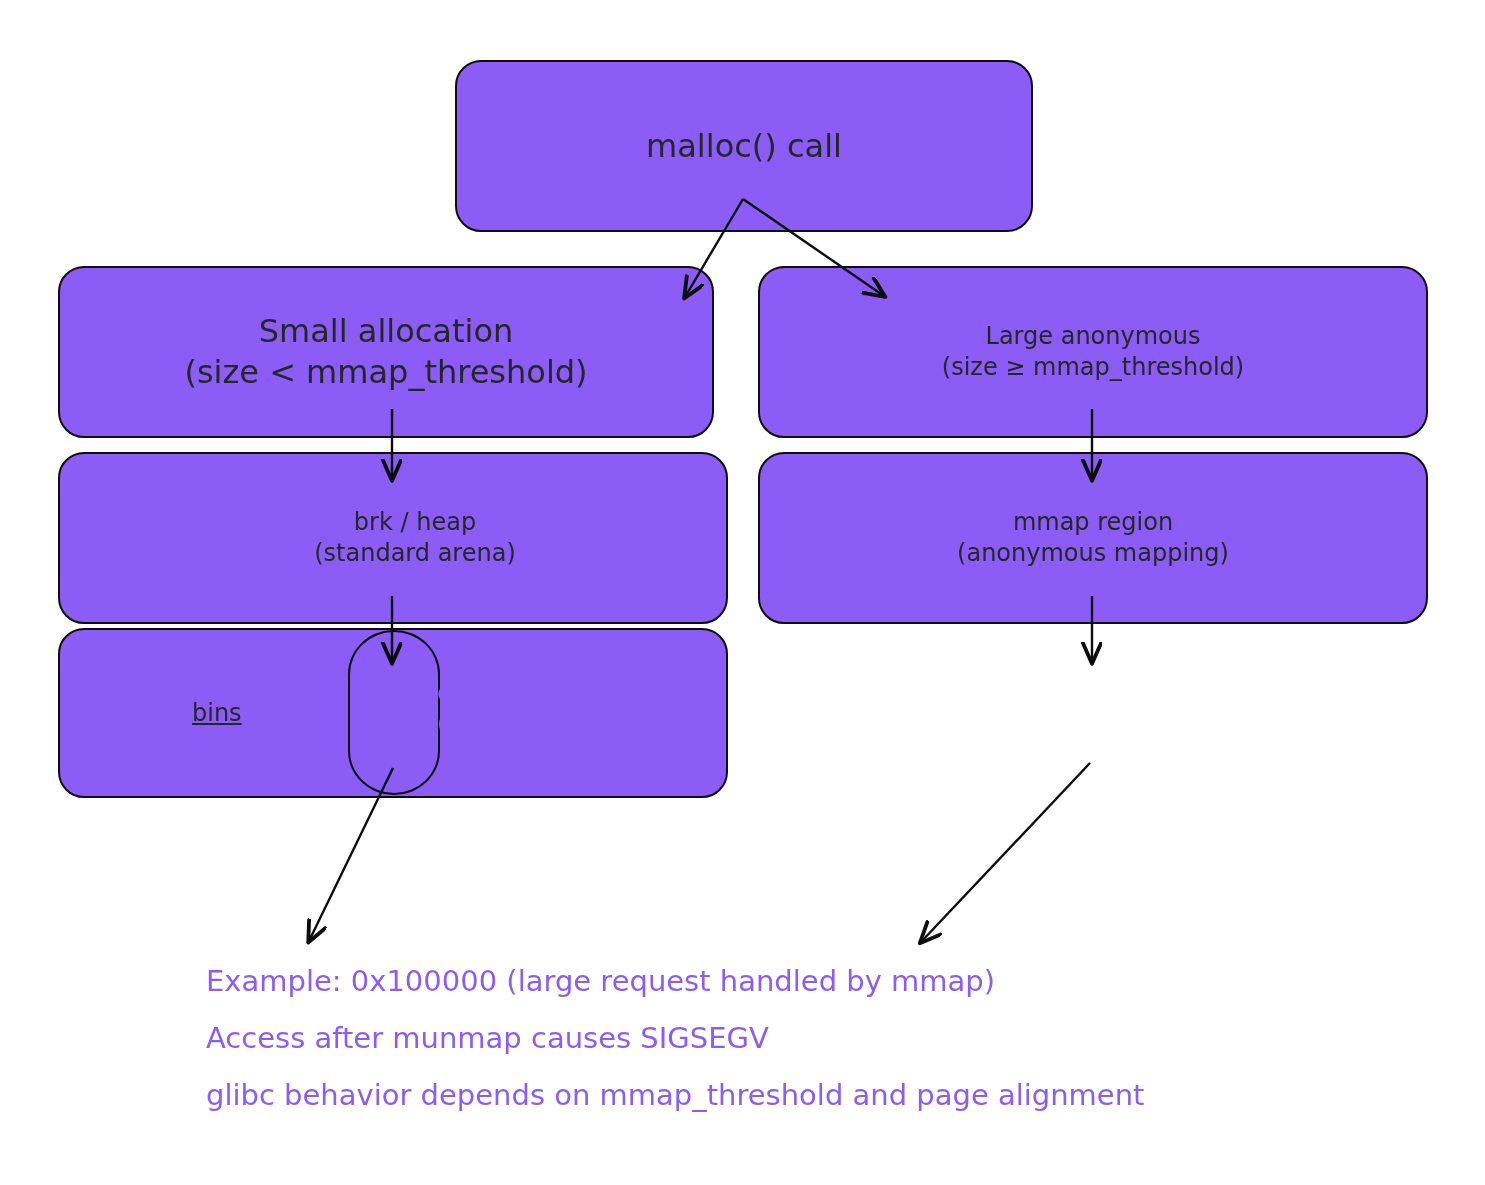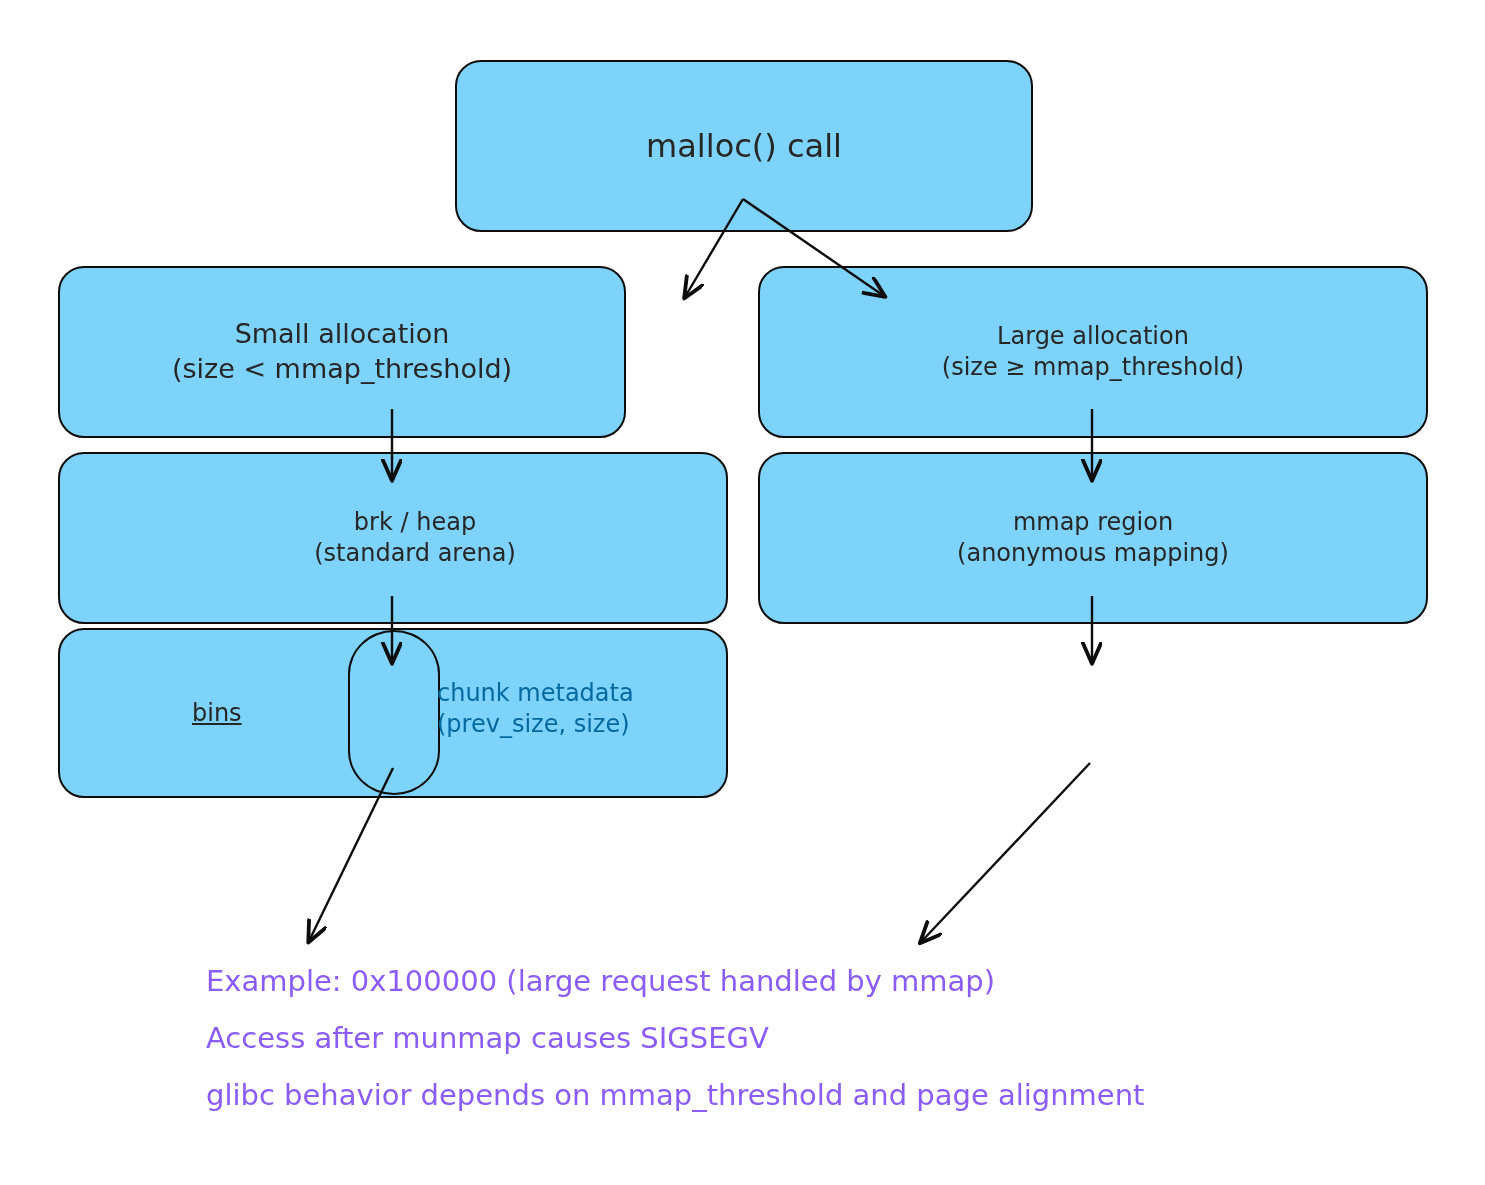--- a/index.html
+++ b/index.html
@@ -16,21 +16,21 @@
     position: relative;
     width: 1485px;
     height: 1185px;
     background: #ffffff;
     overflow: hidden;
   }
   .node {
     position: absolute;
     box-sizing: border-box;
     border: 2.2px solid #0d0d0d;
-    background: #7dd3fc;
+    background: #8b5cf6;
     display: flex;
     align-items: center;
     justify-content: center;
     text-align: center;
     line-height: 1.28;
     color: #262626;
     z-index: 2;
   }
   .node .lbl {
     white-space: pre-line;
@@ -39,24 +39,24 @@
     left: 455px;
     top: 60px;
     width: 578px;
     height: 172px;
     border-radius: 26px;
     font-size: 32px;
   }
   .node-small-alloc {
     left: 58px;
     top: 266px;
-    width: 568px;
-    height: 172px;
-    border-radius: 26px;
-    font-size: 27px;
+    width: 656px;
+    height: 172px;
+    border-radius: 26px;
+    font-size: 32px;
   }
   .node-large-alloc {
     left: 758px;
     top: 266px;
     width: 670px;
     height: 172px;
     border-radius: 26px;
     font-size: 24px;
   }
   .node-brk {
@@ -105,21 +105,21 @@
     border-radius: 46px / 44px;
     z-index: 3;
   }
   .capsule-label {
     position: absolute;
     left: 437px;
     top: 678px;
     width: 300px;
     font-size: 24px;
     line-height: 1.28;
-    color: #0369a1;
+    color: #8b5cf6;
     white-space: pre-line;
     text-align: left;
     z-index: 4;
   }
   .notes {
     position: absolute;
     left: 160px;
     top: 967px;
     width: 1000px;
     z-index: 2;
@@ -175,21 +175,21 @@
   <div class="node node-root">
     <span class="lbl">malloc() call</span>
   </div>
 
   <div class="node node-small-alloc">
     <span class="lbl">Small allocation
 (size &lt; mmap_threshold)</span>
   </div>
 
   <div class="node node-large-alloc">
-    <span class="lbl">Large allocation
+    <span class="lbl">Large anonymous
 (size ≥ mmap_threshold)</span>
   </div>
 
   <div class="node node-brk">
     <span class="lbl">brk / heap
 (standard arena)</span>
   </div>
 
   <div class="node node-mmap">
     <span class="lbl">mmap region

